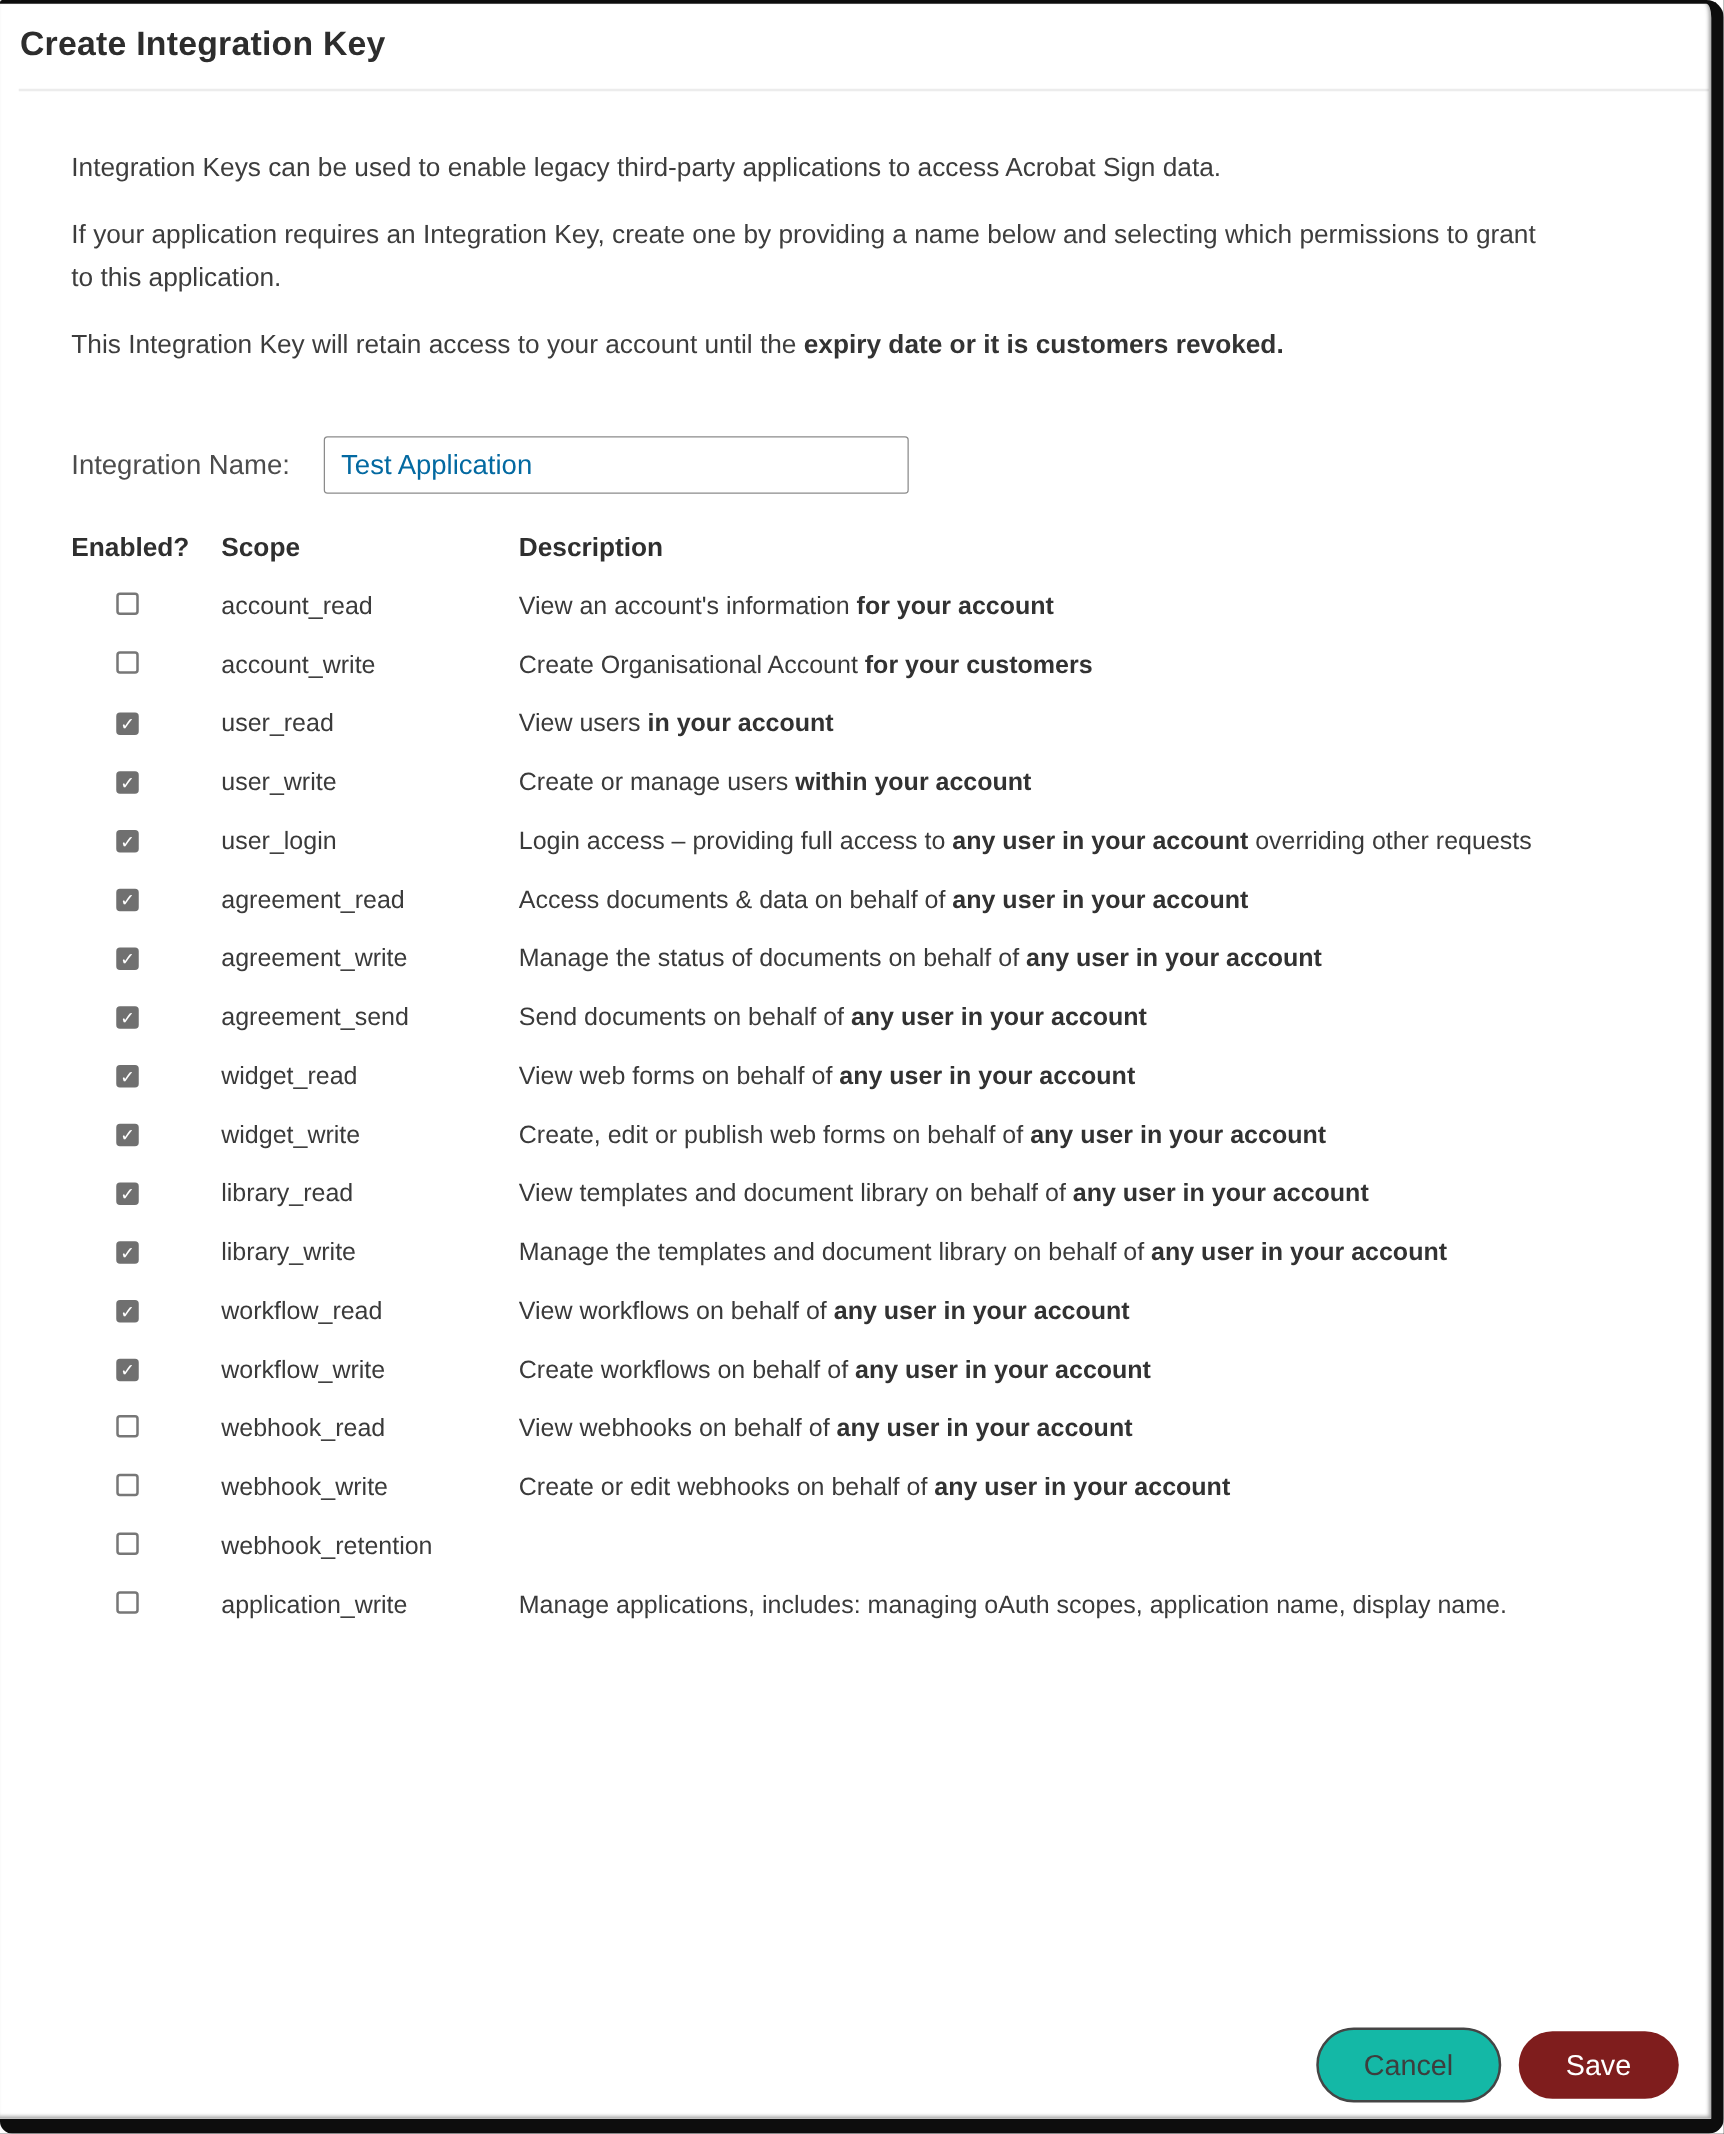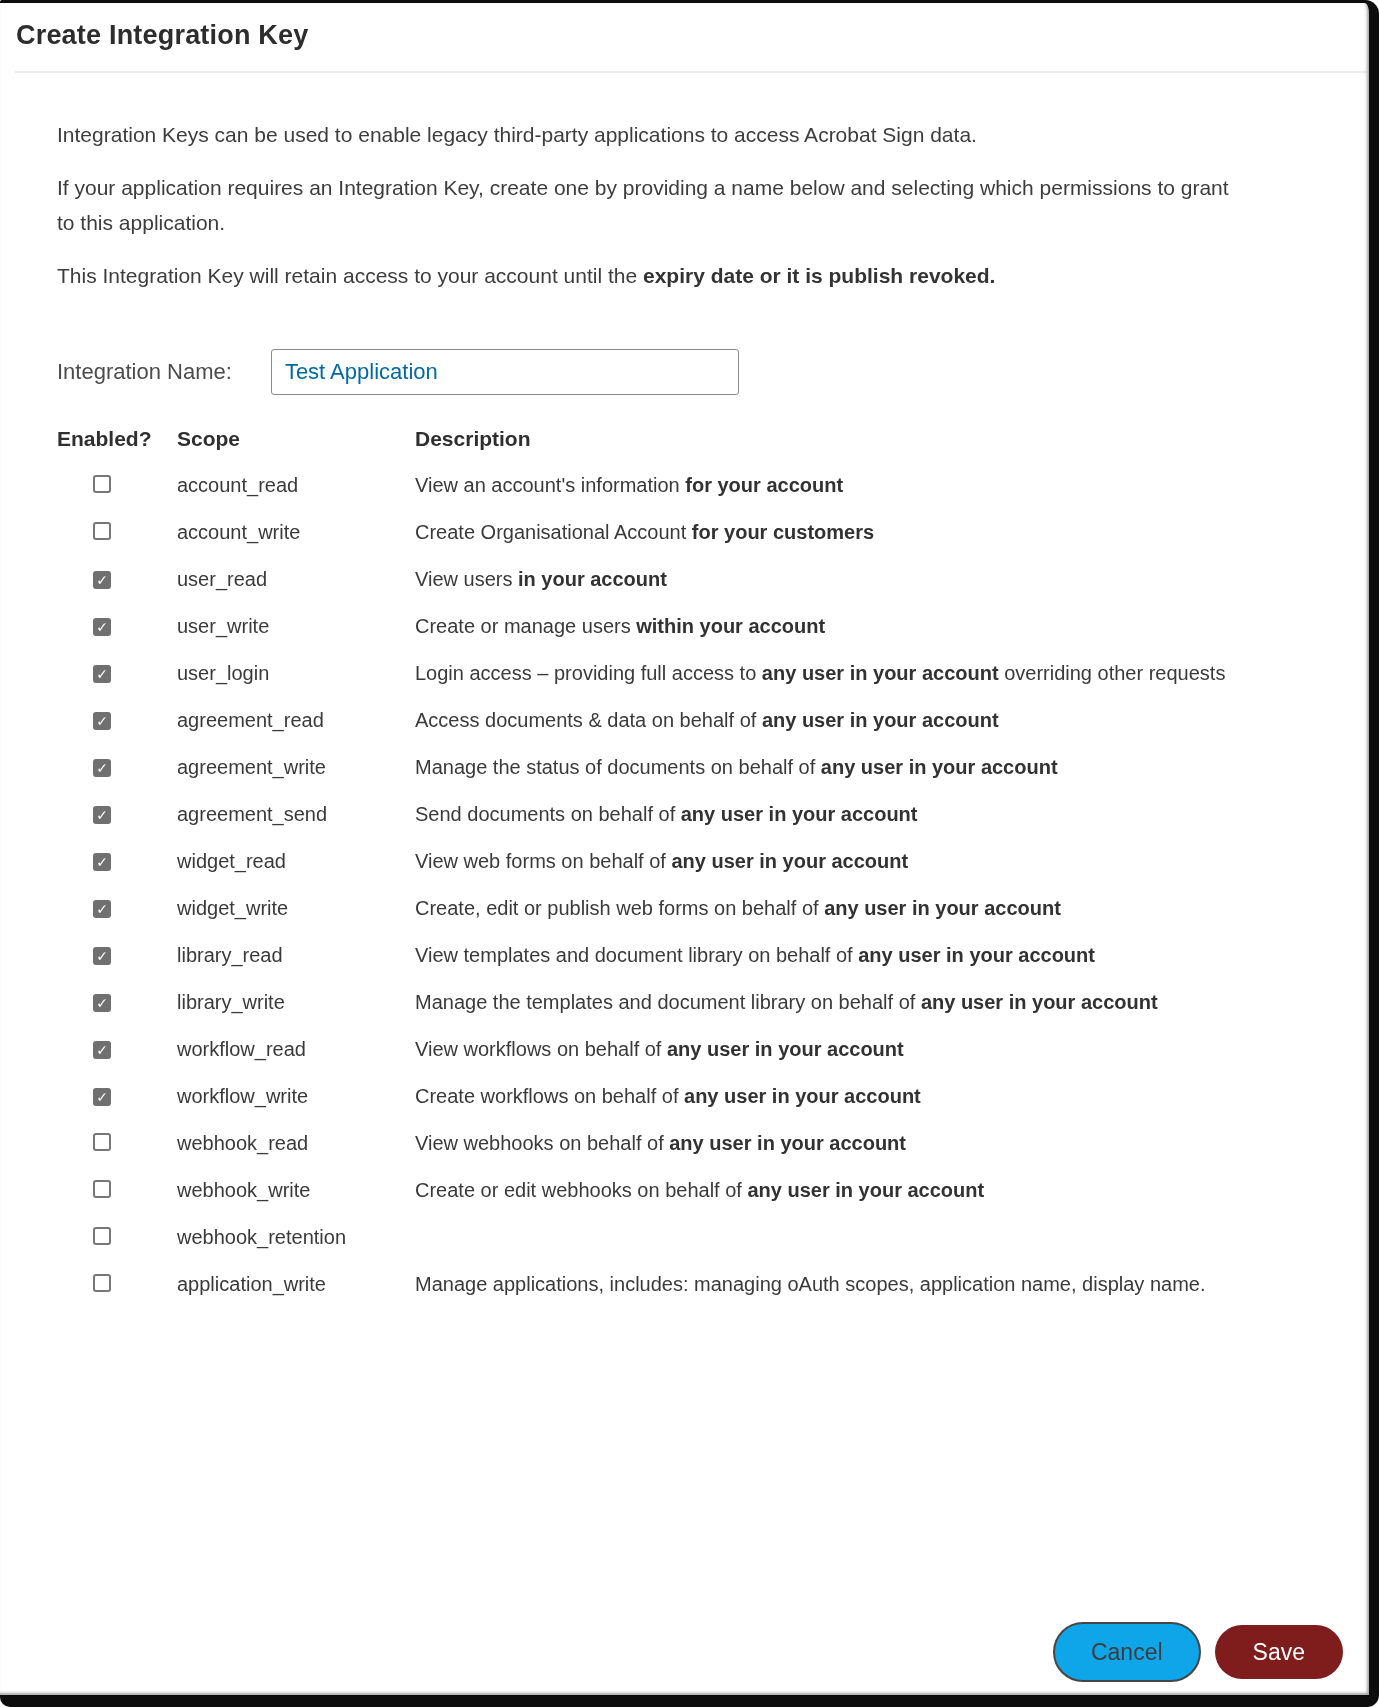--- a/index.html
+++ b/index.html
@@ -28,21 +28,21 @@
   }
   .divider {
     height: 2px; background: #ececec; margin: 20px 0 0 15px; width: 1352px;
   }
   .content { padding: 44px 139px 0 57px; }
   .intro p {
     font-size: 21px; line-height: 35px; color: #3d3d3d; margin: 0 0 18px 0;
   }
   .intro p strong { font-weight: 700; color: #333; }
   .form-row { display: flex; align-items: center; margin-top: 56px; }
-  .form-label { font-size: 22px; color: #4c4c4c; margin-right: 39px; }
+  .form-label { font-size: 22px; color: #4c4c4c; margin-right: 27px; }
   .name-input {
     width: 468px; height: 46px;
     border: 1px solid #8b8b8b; border-radius: 3px;
     font-family: "Liberation Sans", "DejaVu Sans", sans-serif;
     font-size: 22px; color: #0369a1; padding: 0 13px;
     outline: none; background: #fff;
   }
   .scope-table { margin-top: 26px; }
   .thead { display: flex; font-size: 21px; font-weight: 700; color: #2f2f2f; line-height: 35px; }
   .c1 { width: 120px; flex: 0 0 120px; }
@@ -65,42 +65,42 @@
     position: absolute; right: 36px; bottom: 25px;
     display: flex; align-items: center; gap: 14px; z-index: 10;
   }
   .btn {
     font-family: "Liberation Sans", "DejaVu Sans", sans-serif;
     font-size: 23px; border-radius: 30px; cursor: pointer;
     display: inline-flex; align-items: center; justify-content: center;
   }
   .btn-cancel {
     height: 60px; padding: 0 36px;
-    background: #0ea5e9; border: 2px solid #454545; color: #3d3d3d;
+    background: #14b8a6; border: 2px solid #454545; color: #3d3d3d;
   }
   .btn-save {
     height: 54px; padding: 0 38px;
     background: #7f1d1d; border: none; color: #ffffff; border-radius: 27px;
   }
 </style>
 </head>
 <body>
 
 <div class="frame"></div>
 
 <div class="titlebar">
   <div class="title">Create Integration Key</div>
 </div>
 <div class="divider"></div>
 
 <div class="content">
   <div class="intro">
       <p><span>Integration Keys can be used to enable legacy third-party applications to access Acrobat Sign data.</span></p>
       <p><span>If your application requires an Integration Key, create one by providing a name below and selecting which permissions to grant to this application.</span></p>
-      <p><span>This Integration Key will retain access to your account until the </span><strong>expiry date or it is publish revoked.</strong></p>
+      <p><span>This Integration Key will retain access to your account until the </span><strong>expiry date or it is customers revoked.</strong></p>
     </div>
 
   <div class="form-row">
     <label class="form-label">Integration Name:</label>
     <input class="name-input" type="text" value="Test Application" style="">
   </div>
 
   <div class="scope-table">
     <div class="thead">
       <div class="c1">Enabled?</div>

